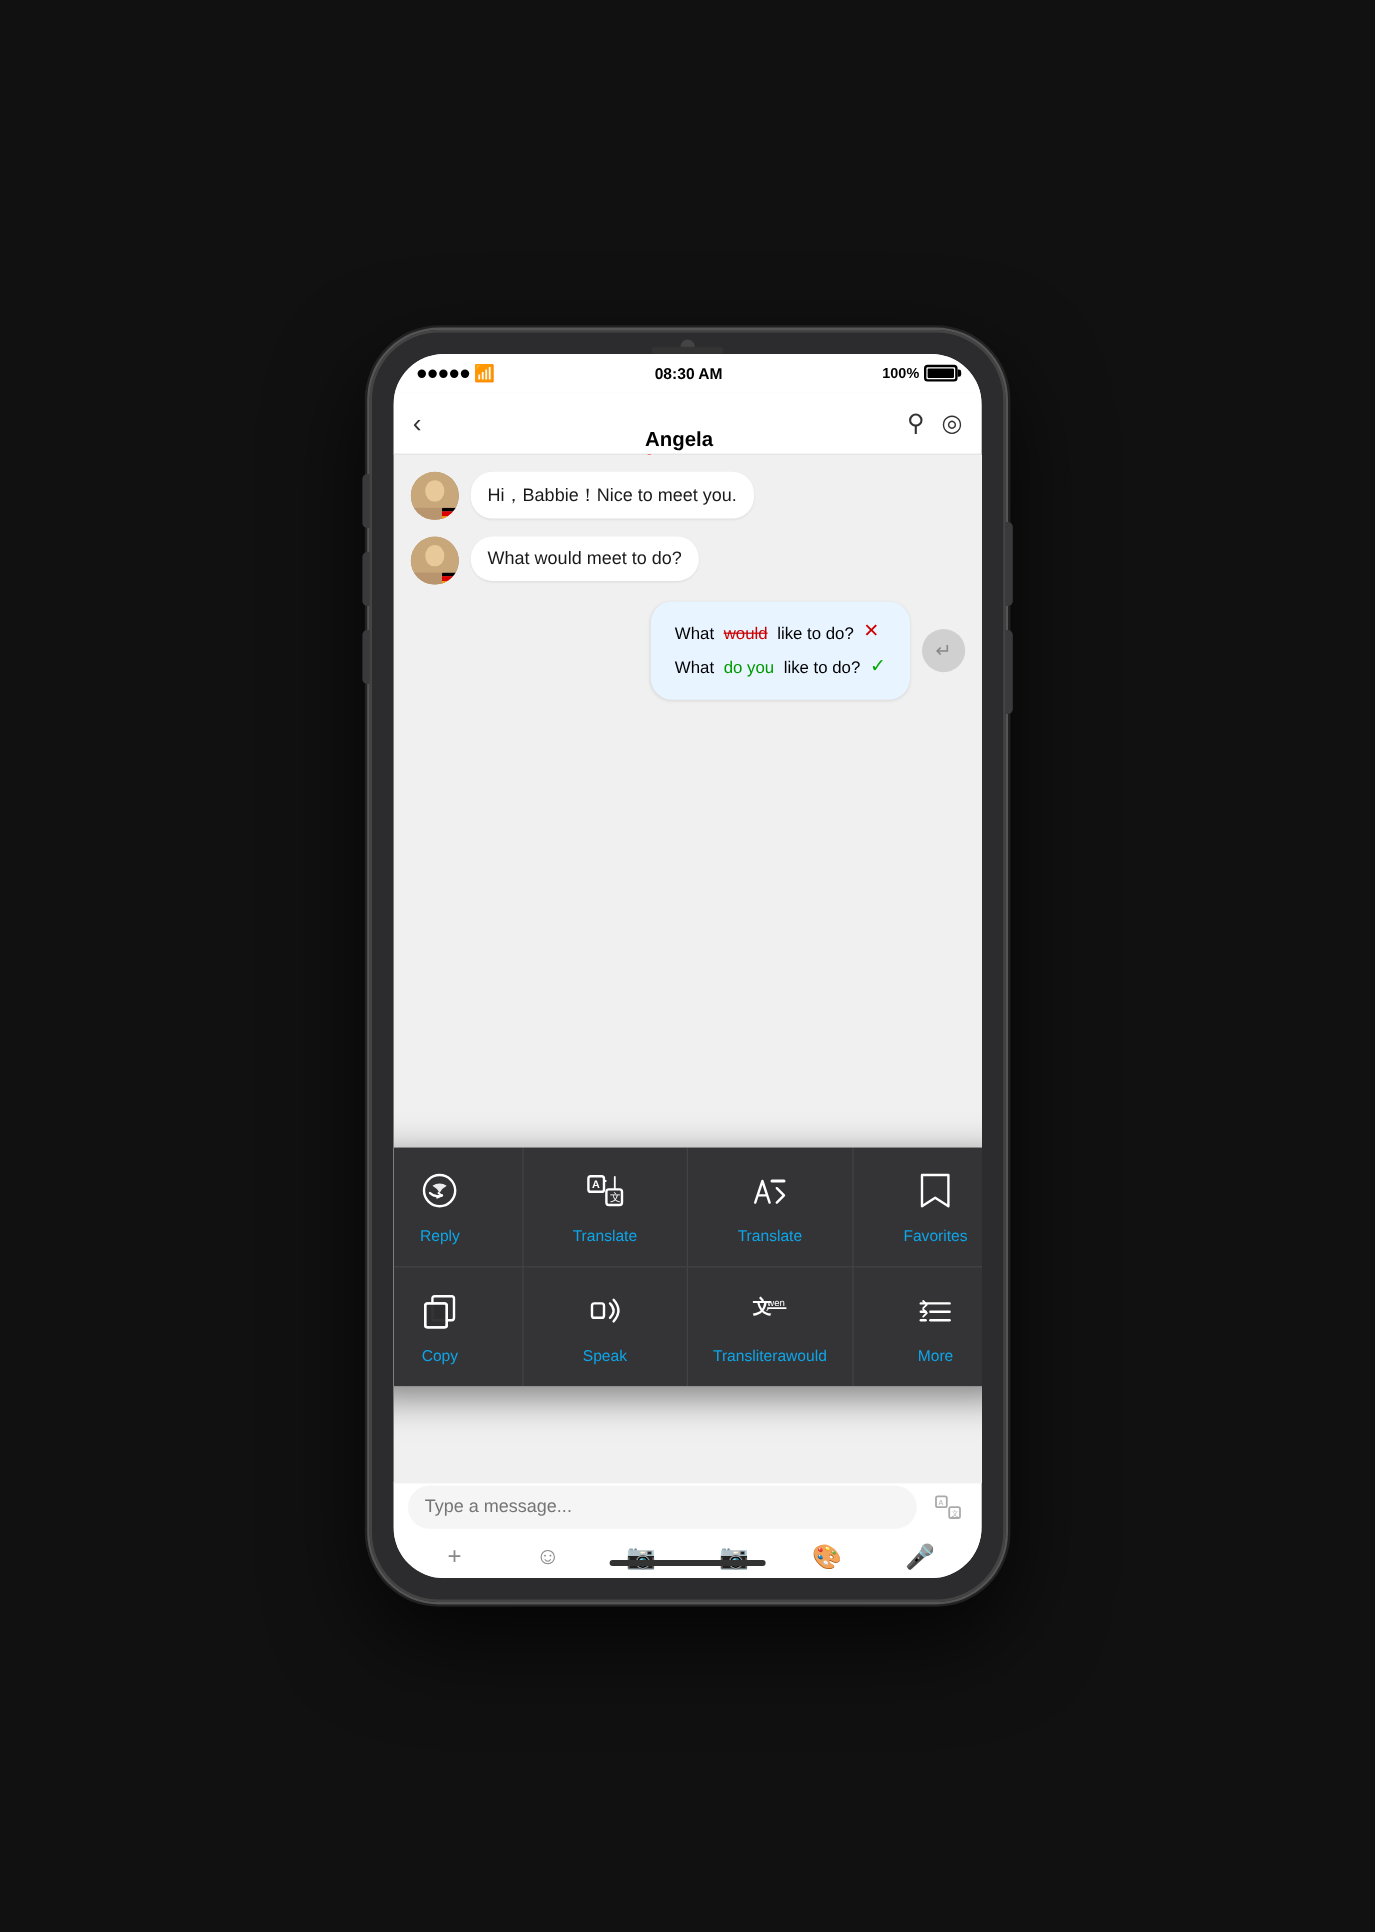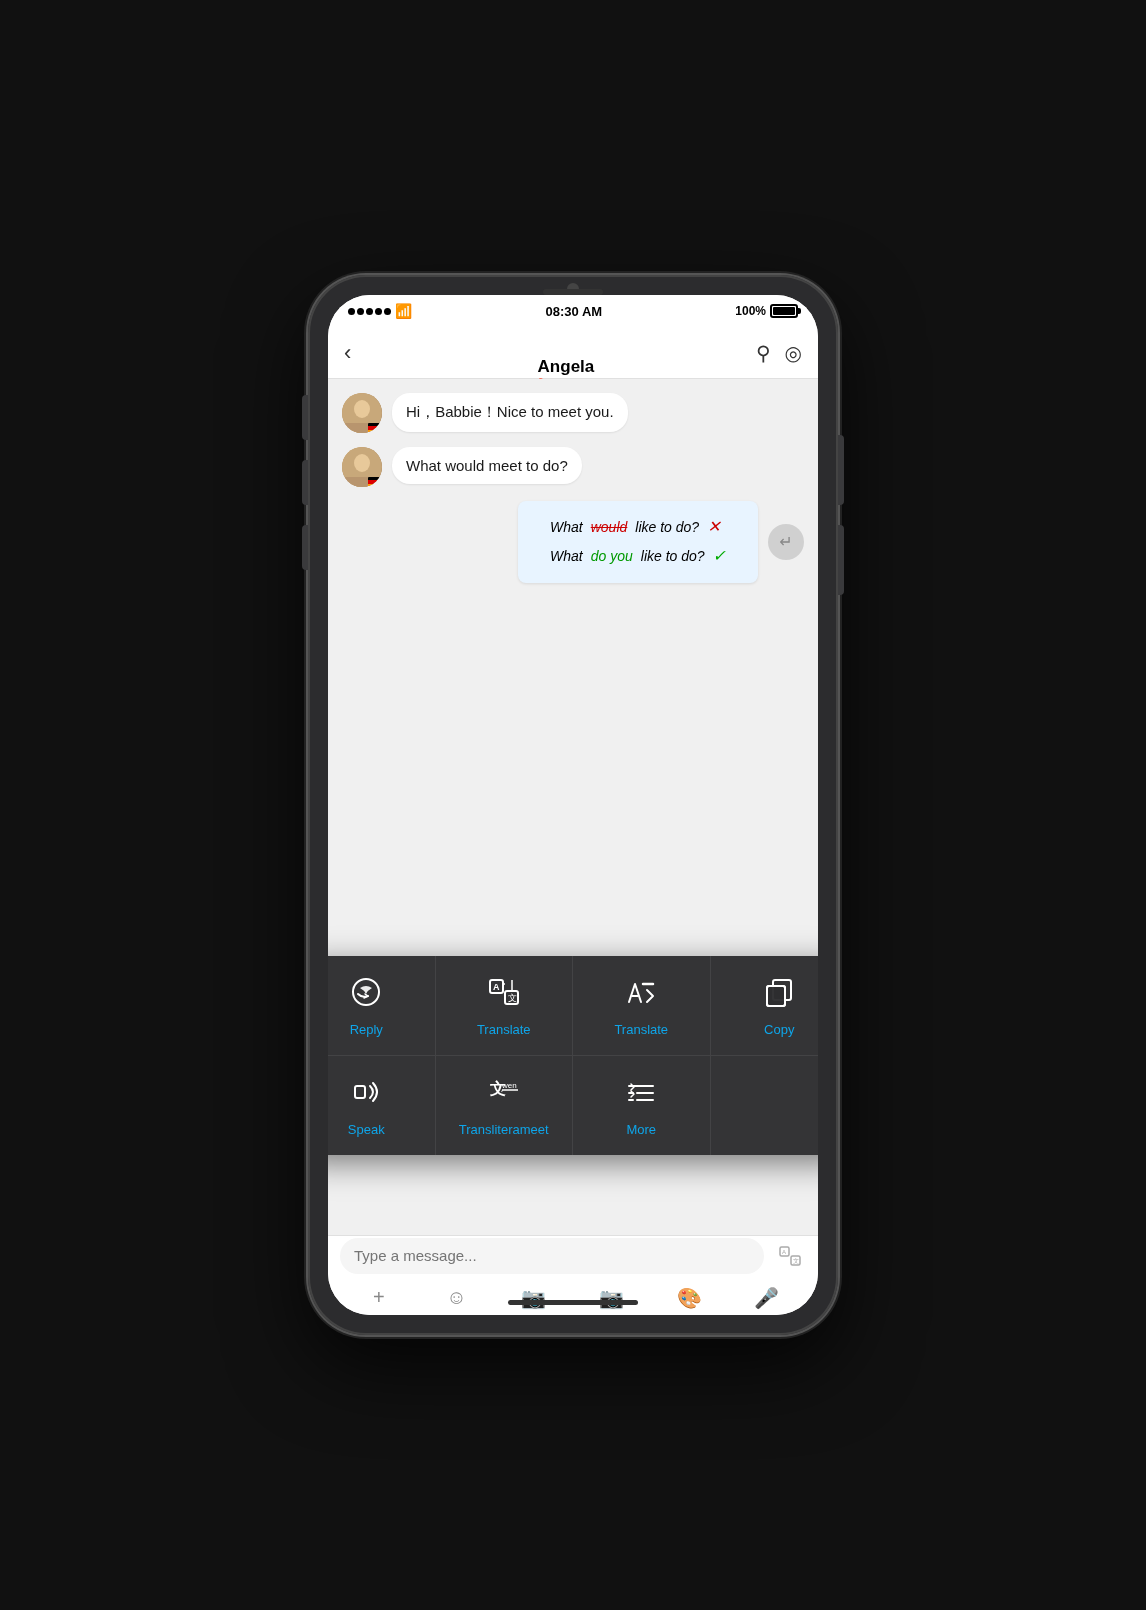--- a/index.html
+++ b/index.html
@@ -211,27 +211,26 @@
       padding: 10px 14px;
       font-size: 15px;
       color: #1a1a1a;
       max-width: 280px;
       box-shadow: 0 1px 2px rgba(0,0,0,0.08);
     }
 
     
     .correction-bubble {
       background: #e8f4ff;
-      border-radius: 8px;
-      padding: 12px 32px;
+      border-radius: 18px;
+      padding: 12px 20px;
       font-size: 14px;
       max-width: 300px;
       box-shadow: 0 1px 3px rgba(0,0,0,0.1);
       line-height: 1.8;
-      font-style: italic;
     }
     .correction-row {
       display: flex;
       align-items: center;
       gap: 8px;
     }
     .strikethrough-word {
       text-decoration: line-through;
       color: #cc0000;
     }
@@ -537,20 +536,28 @@
                   <svg width="32" height="32" viewBox="0 0 32 32" fill="none">
                     <path d="M4 26 L10 8 L16 26" stroke="white" stroke-width="2" stroke-linecap="round" stroke-linejoin="round"></path>
                     <line x1="6.5" y1="20" x2="13.5" y2="20" stroke="white" stroke-width="2"></line>
                     <path d="M18 8 L28 8" stroke="white" stroke-width="2.5" stroke-linecap="round"></path>
                     <path d="M22 14 L28 20 L22 26" stroke="white" stroke-width="2" stroke-linecap="round" stroke-linejoin="round" fill="none"></path>
                   </svg>
                 </span>
                 <span class="menu-label">Translate</span>
               </div>
 
+              <div class="menu-item">
+                <span class="menu-icon">
+                  <svg width="28" height="32" viewBox="0 0 28 32" fill="none">
+                    <path d="M3 3 H25 V29 L14 22 L3 29 Z" stroke="white" stroke-width="2" stroke-linejoin="round"></path>
+                  </svg>
+                </span>
+                <span class="menu-label">Favorites</span>
+              </div>
 
               <div class="menu-item">
                 <span class="menu-icon">
                   <svg width="32" height="32" viewBox="0 0 32 32" fill="none">
                     <rect x="10" y="4" width="18" height="20" rx="2" stroke="white" stroke-width="2"></rect>
                     <rect x="4" y="10" width="18" height="20" rx="2" stroke="white" stroke-width="2" fill="rgba(45,45,48,0.97)"></rect>
                     <rect x="4" y="10" width="18" height="20" rx="2" stroke="white" stroke-width="2"></rect>
                   </svg>
                 </span>
                 <span class="menu-label">Copy</span>
@@ -569,21 +576,21 @@
 
               <div class="menu-item">
                 <span class="menu-icon">
                   <svg width="32" height="32" viewBox="0 0 32 32" fill="none">
                     <text x="2" y="18" font-size="16" fill="white" font-family="serif" font-weight="bold">文</text>
                     <text x="14" y="12" font-size="8" fill="white" font-family="Arial">wen</text>
                     <line x1="14" y1="14" x2="30" y2="14" stroke="white" stroke-width="1.5"></line>
                     <text x="15" y="24" font-size="10" fill="white" font-family="Arial">́</text>
                   </svg>
                 </span>
-                <span class="menu-label">Translitera­meet</span>
+                <span class="menu-label">Translitera­would</span>
               </div>
 
               <div class="menu-item">
                 <span class="menu-icon">
                   <svg width="32" height="32" viewBox="0 0 32 32" fill="none">
                     <line x1="4" y1="10" x2="28" y2="10" stroke="white" stroke-width="2" stroke-linecap="round"></line>
                     <polyline points="4,17 8,17" stroke="white" stroke-width="2" stroke-linecap="round"></polyline>
                     <polyline points="4,24 8,24" stroke="white" stroke-width="2" stroke-linecap="round"></polyline>
                     <line x1="12" y1="17" x2="28" y2="17" stroke="white" stroke-width="2" stroke-linecap="round"></line>
                     <line x1="12" y1="24" x2="28" y2="24" stroke="white" stroke-width="2" stroke-linecap="round"></line>

